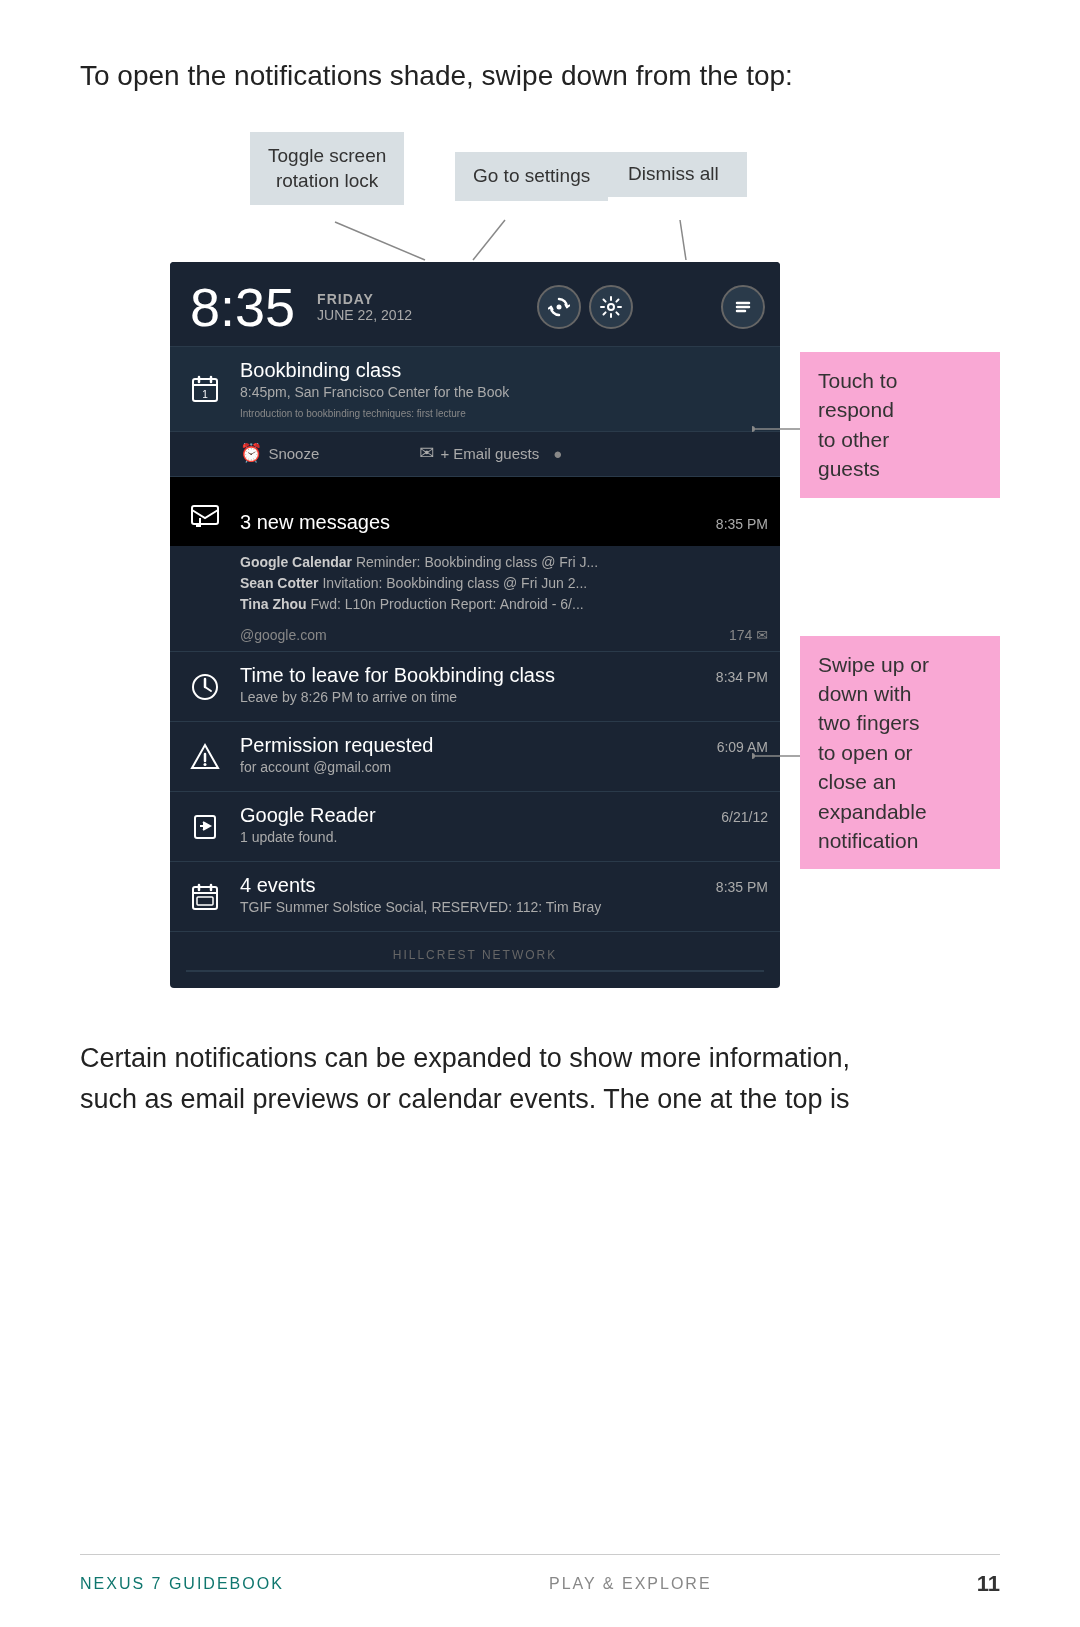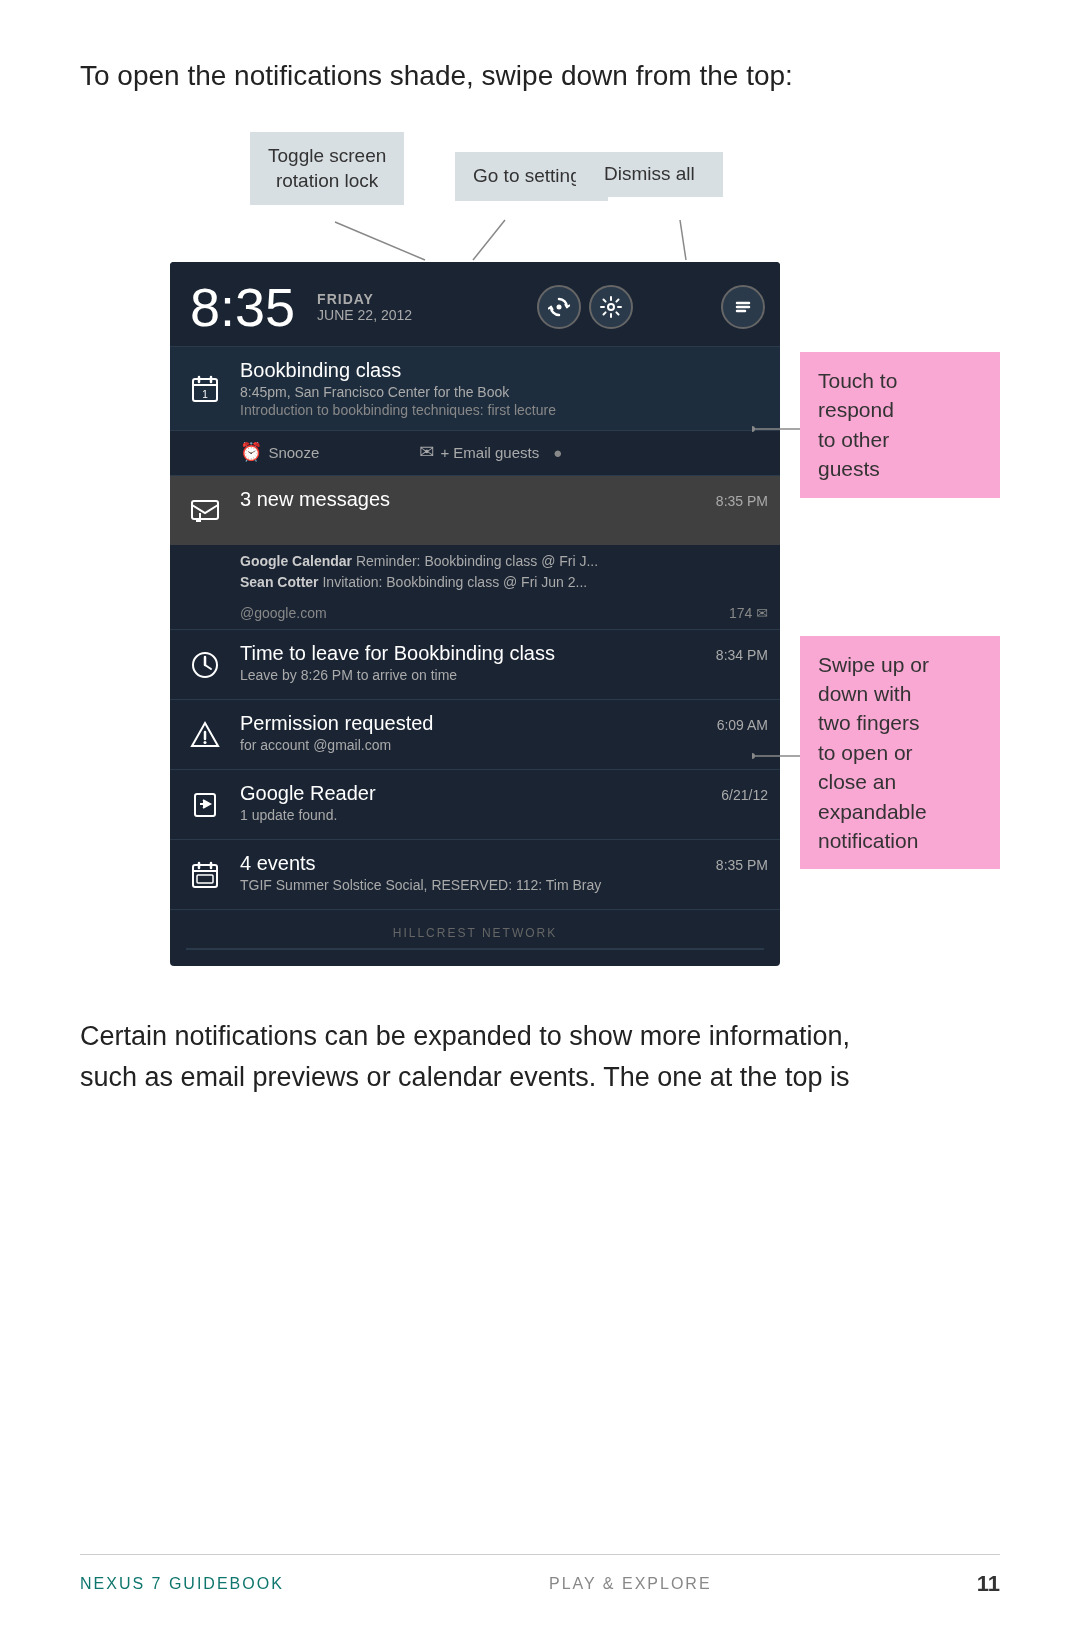--- a/index.html
+++ b/index.html
@@ -148,24 +148,24 @@
       color: #aaa;
       font-family: 'Arial', sans-serif;
     }
     .notif-subtitle {
       font-size: 14px;
       color: #aaa;
       font-family: 'Arial', sans-serif;
       margin-top: 2px;
     }
     .notif-desc {
-      font-size: 14px;
+      font-size: 10px;
       color: #888;
       font-family: 'Arial', sans-serif;
-      margin-top: 2px;
+      margin-top: 8px;
     }
 
     
     .notif-expanded {
       background: #1e2d3d;
       border-top: 1px solid #2a3a4a;
     }
     .notif-actions {
       display: flex;
       gap: 20px;
@@ -180,21 +180,22 @@
       color: #aaa;
       font-family: 'Arial', sans-serif;
       font-size: 15px;
     }
     .notif-action-icon {
       font-size: 18px;
     }
 
     
     .notif-messages {
-      background: #404040;
+      background: #000000;
+      align-items: flex-end;
     }
     .messages-expanded {
       padding: 6px 12px 8px 70px;
       background: #1a2433;
     }
     .msg-row {
       font-size: 14px;
       color: #aaa;
       font-family: 'Arial', sans-serif;
       line-height: 1.5;
@@ -307,21 +308,21 @@
   <div class="diagram-container">
 
     <div style="position:relative; height:130px; margin-left:90px; width:640px;">
 
       <div class="callout-box" style="position:absolute; left:80px; top:0; white-space:pre-line;">Toggle screen
 rotation lock</div>
 
       <div class="callout-box" style="position:absolute; left:285px; top:20px;">Go to
 settings</div>
 
-      <div class="callout-box" style="position:absolute; left:406px; top:20px; padding: 10px 28px;">Dismiss all</div>
+      <div class="callout-box" style="position:absolute; left:430px; top:20px; padding: 10px 28px;">Dismiss all</div>
 
       <svg class="overlay-svg" style="position:absolute;top:0;left:0;width:640px;height:130px;">
 
         <line x1="165" y1="90" x2="255" y2="128" stroke="#888" stroke-width="1.5"></line>
 
         <line x1="335" y1="88" x2="303" y2="128" stroke="#888" stroke-width="1.5"></line>
 
         <line x1="510" y1="88" x2="516" y2="128" stroke="#888" stroke-width="1.5"></line>
       </svg>
     </div>
@@ -419,20 +420,24 @@
 
         <div class="messages-expanded">
           <div class="msg-row">
             <span class="msg-sender">Google Calendar</span>
             <span> Reminder: Bookbinding class @ Fri J...</span>
           </div>
           <div class="msg-row">
             <span class="msg-sender">Sean Cotter</span>
             <span> Invitation: Bookbinding class @ Fri Jun 2...</span>
           </div>
+          <div class="msg-row">
+            <span class="msg-sender">Tina Zhou</span>
+            <span> Fwd: L10n Production Report: Android - 6/...</span>
+          </div>
         </div>
         <div class="msg-footer">
           <span class="msg-account">@google.com</span>
           <span class="msg-count">174 ✉</span>
         </div>
 
         <div class="notification-item">
           <div class="notification-icon-col">
             <div class="notif-icon">
               <svg width="30" height="30" viewBox="0 0 30 30" fill="none">

